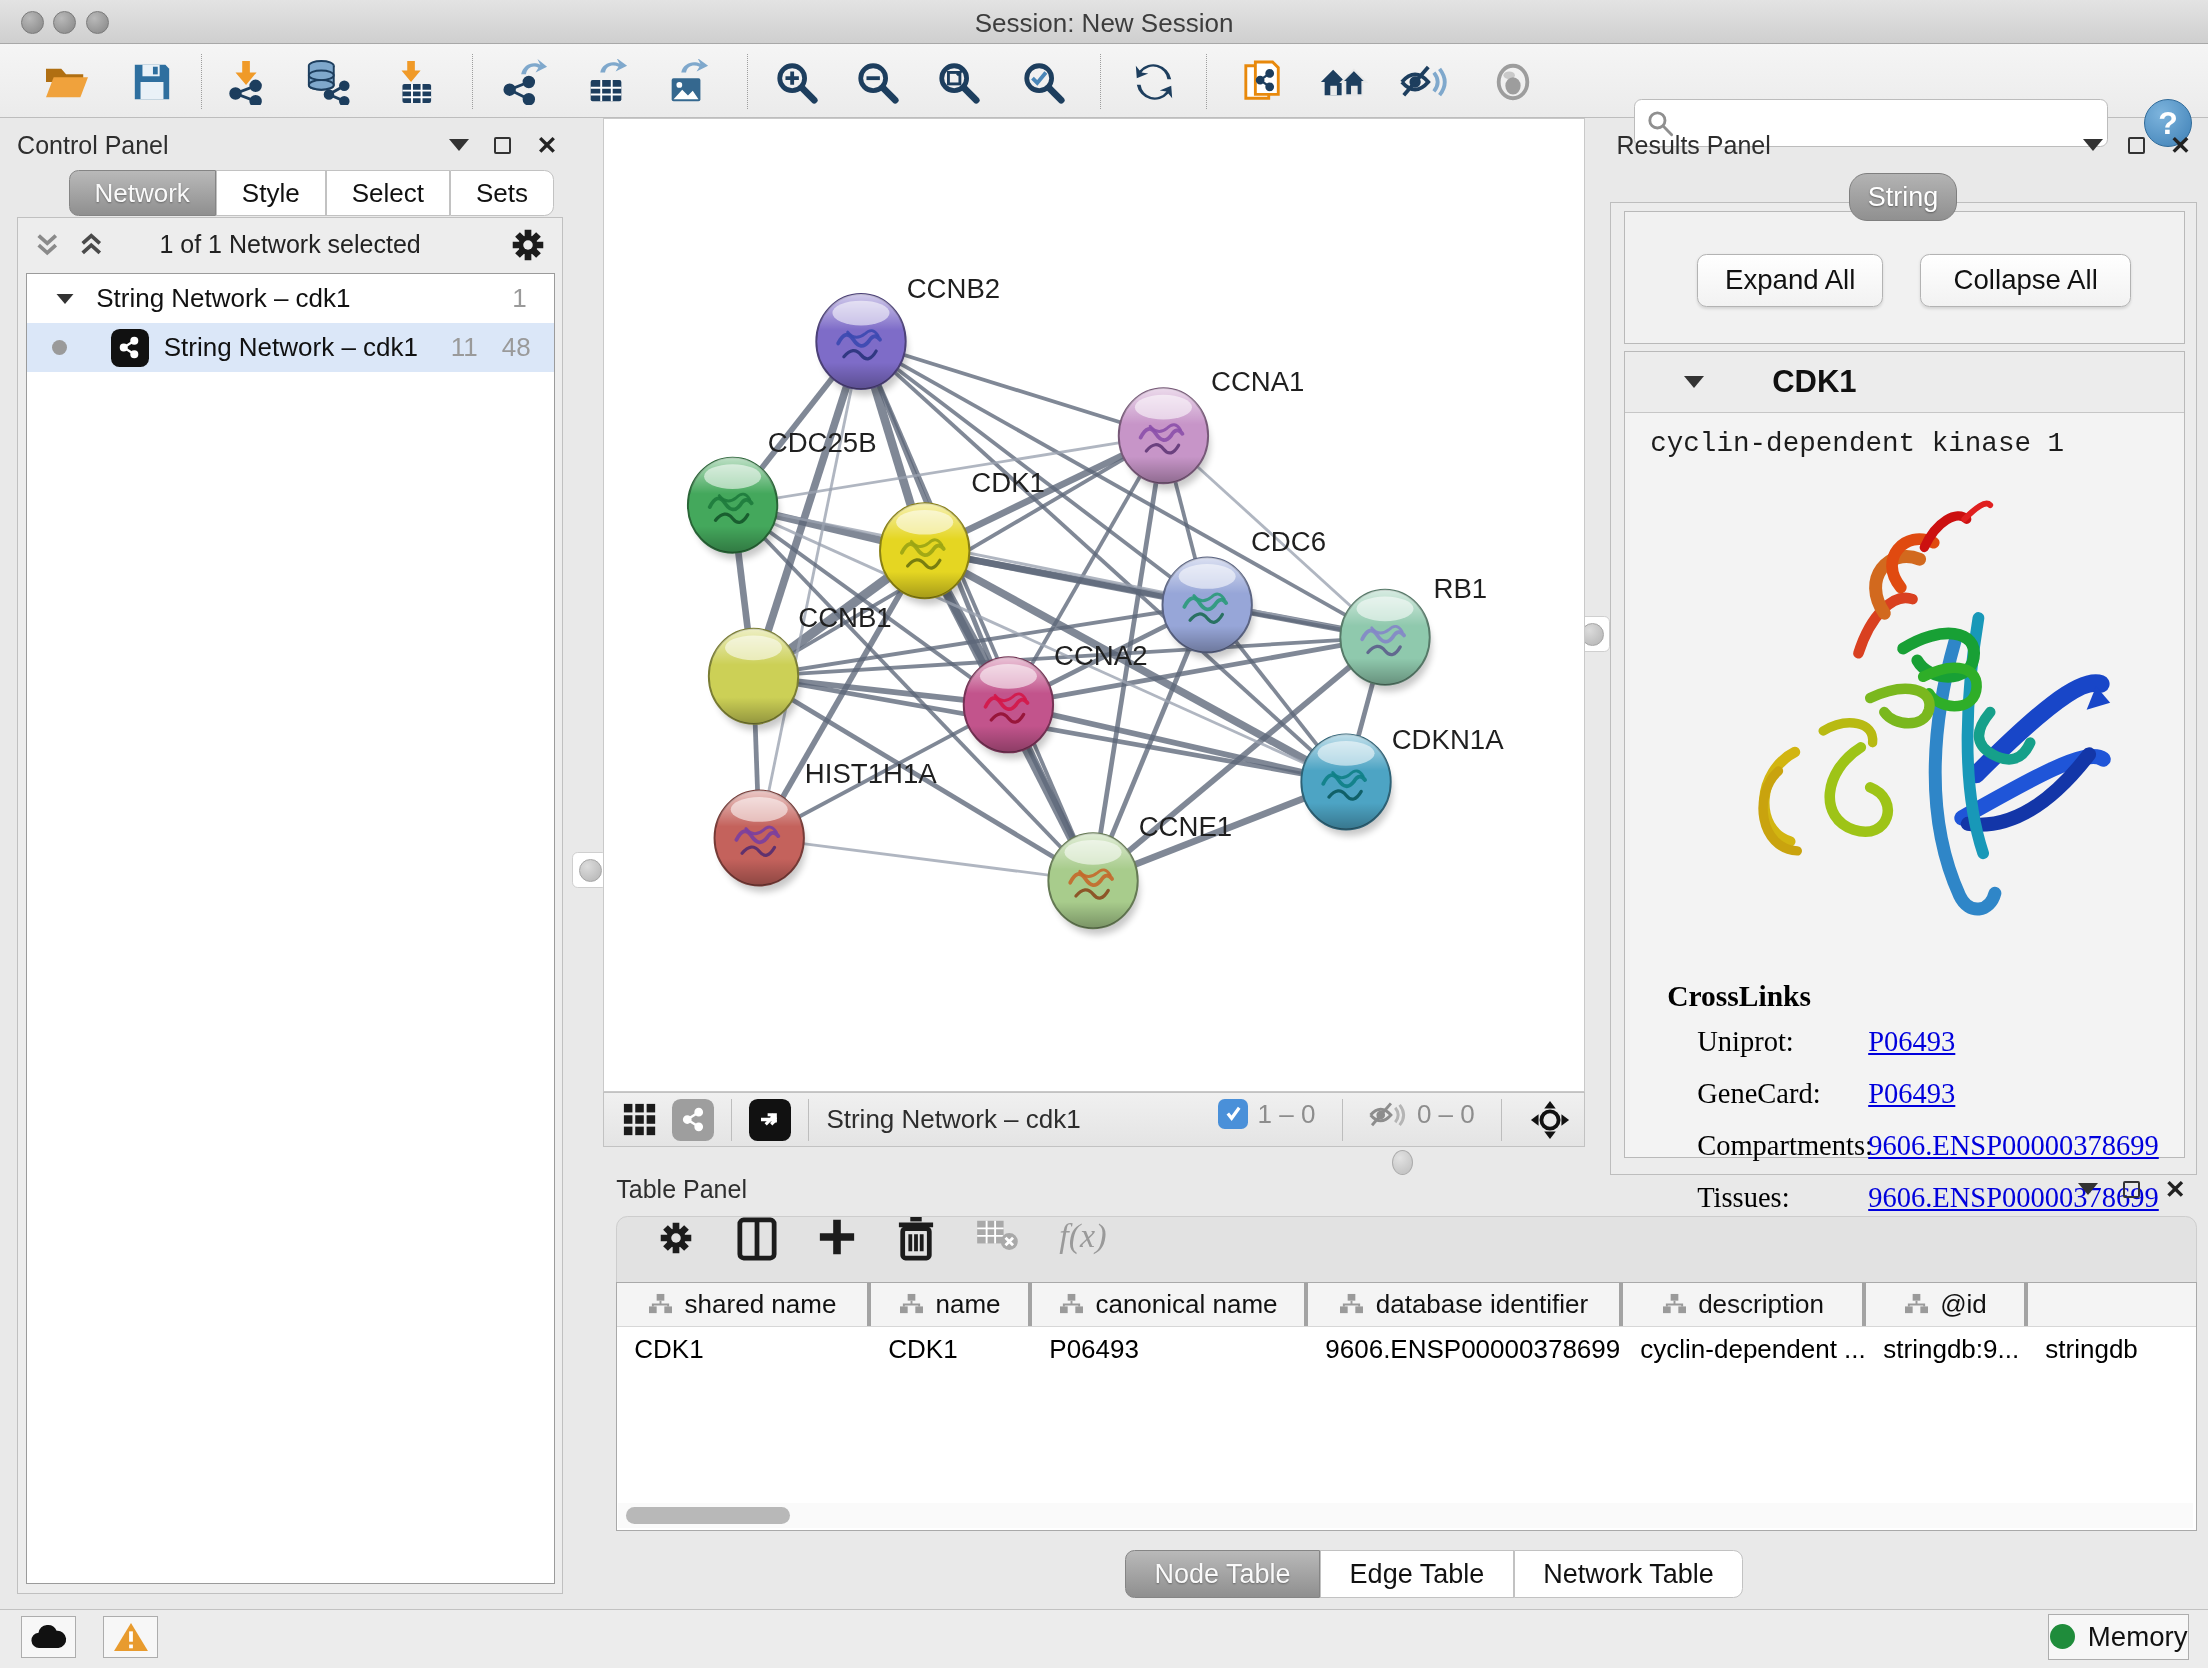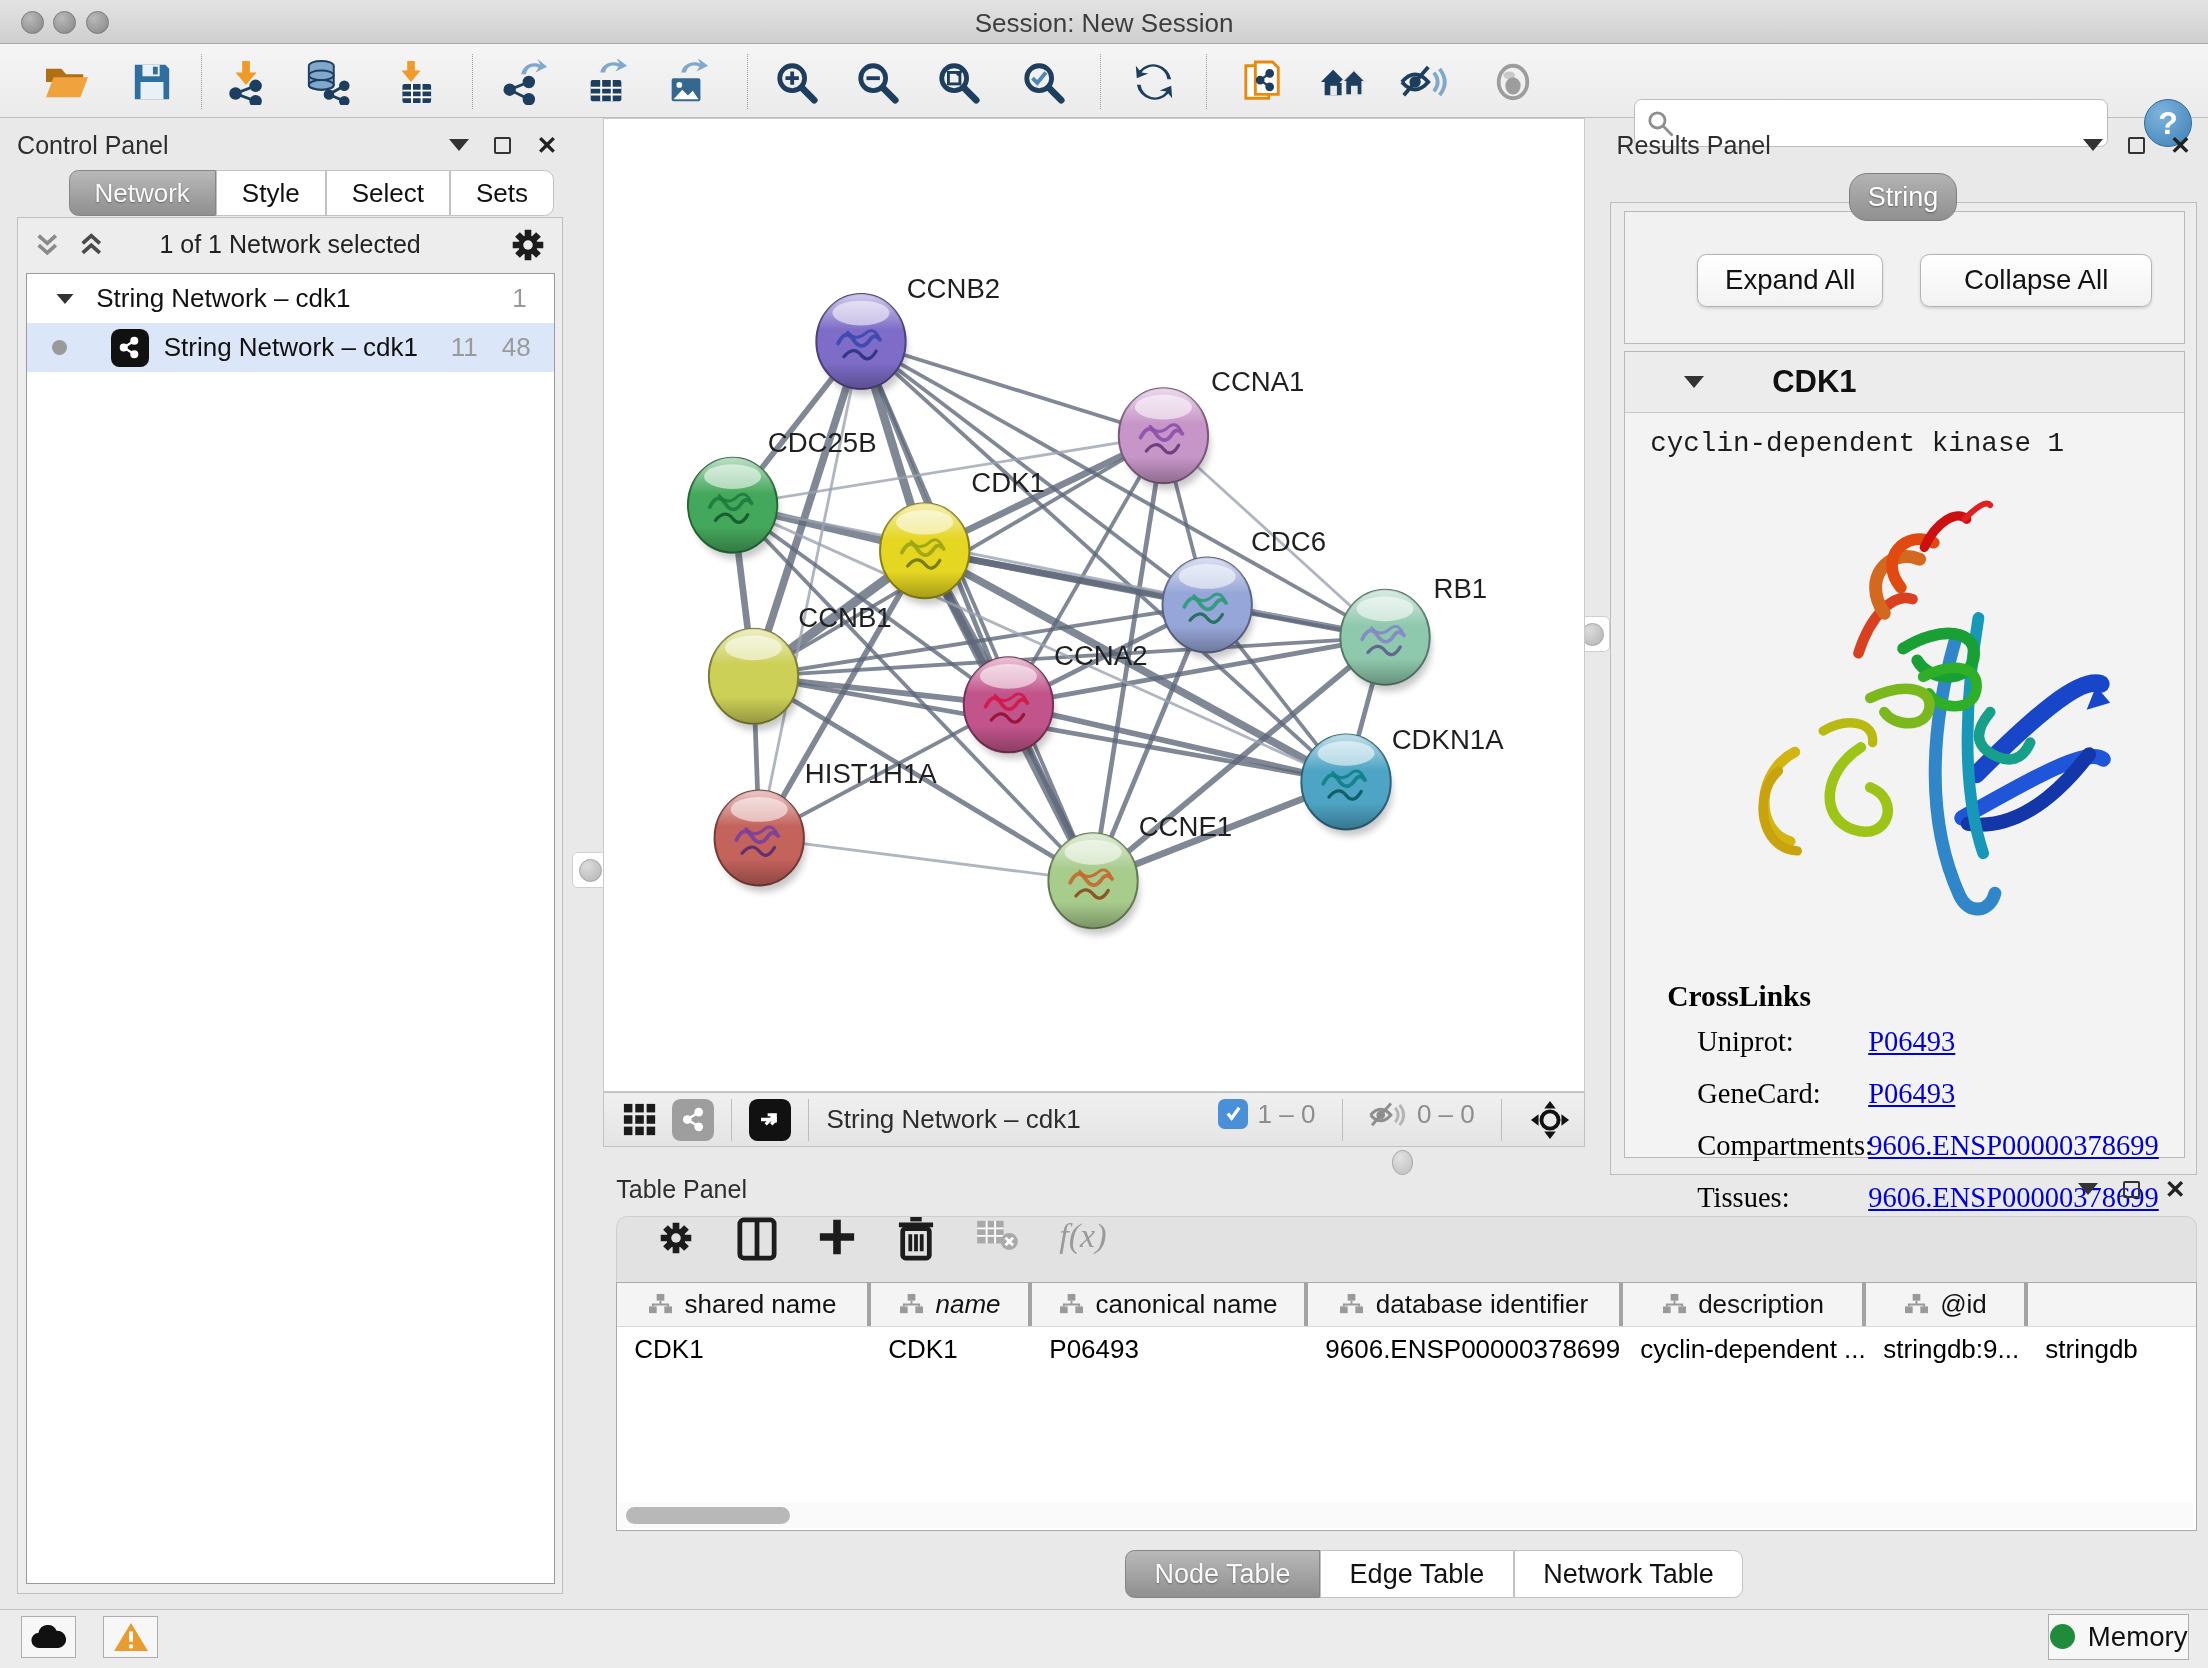--- a/index.html
+++ b/index.html
@@ -655,21 +655,21 @@
       <span class="win-ctrl">
         <span class="tri-down"></span>
         <span class="sq"></span>
         <span class="xx">✕</span>
       </span>
     </div>
     <div id="rp-tab">String</div>
     <div id="rp-outer">
       <div id="rp-buttons-box">
         <div class="rp-btn" style="left:72px; width:186px">Expand All</div>
-        <div class="rp-btn" style="left:295px; width:232px">Collapse All</div>
+        <div class="rp-btn" style="left:295px; width:211px">Collapse All</div>
       </div>
       <div id="rp-main-box">
         <div id="rp-gene-head">
           <span class="tri-down"></span>
           <span id="rp-gene-name">CDK1</span>
         </div>
         <div id="rp-desc">cyclin-dependent kinase 1</div>
 
         <svg id="protein-img" width="447" height="495" viewBox="0 0 380 420">
           <g fill="none" stroke-linecap="round">
@@ -774,21 +774,21 @@
             <svg width="25" height="23" viewBox="0 0 26 24">
               <g fill="#9a9a9a">
                 <rect x="9" y="1" width="8" height="7"></rect>
                 <rect x="1" y="14" width="8" height="7"></rect>
                 <rect x="17" y="14" width="8" height="7"></rect>
               </g>
               <path d="M13 8 v4 M5 14 v-2 h16 v2" stroke="#9a9a9a" stroke-width="2" fill="none"></path>
             </svg>
             <span>shared name</span>
           </div>
-          <div class="th" style="width: 161px; font-style: italic;">
+          <div class="th" style="width: 161px;">
             <svg width="25" height="23" viewBox="0 0 26 24">
               <g fill="#9a9a9a">
                 <rect x="9" y="1" width="8" height="7"></rect>
                 <rect x="1" y="14" width="8" height="7"></rect>
                 <rect x="17" y="14" width="8" height="7"></rect>
               </g>
               <path d="M13 8 v4 M5 14 v-2 h16 v2" stroke="#9a9a9a" stroke-width="2" fill="none"></path>
             </svg>
             <span>name</span>
           </div>

